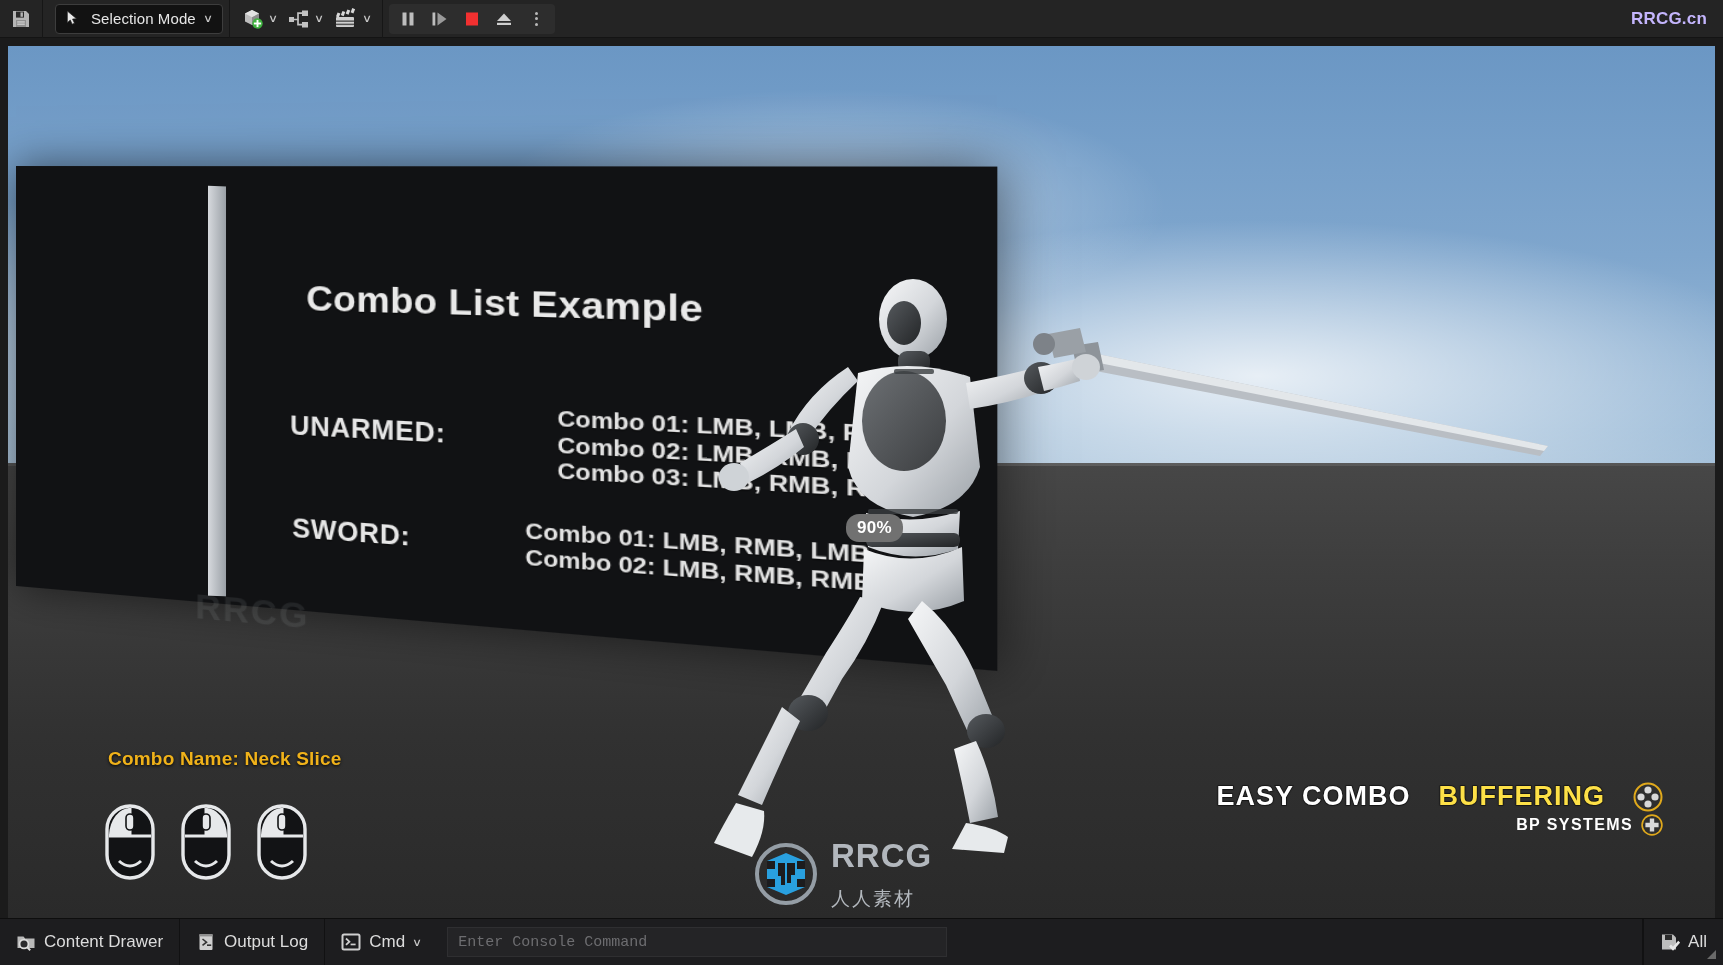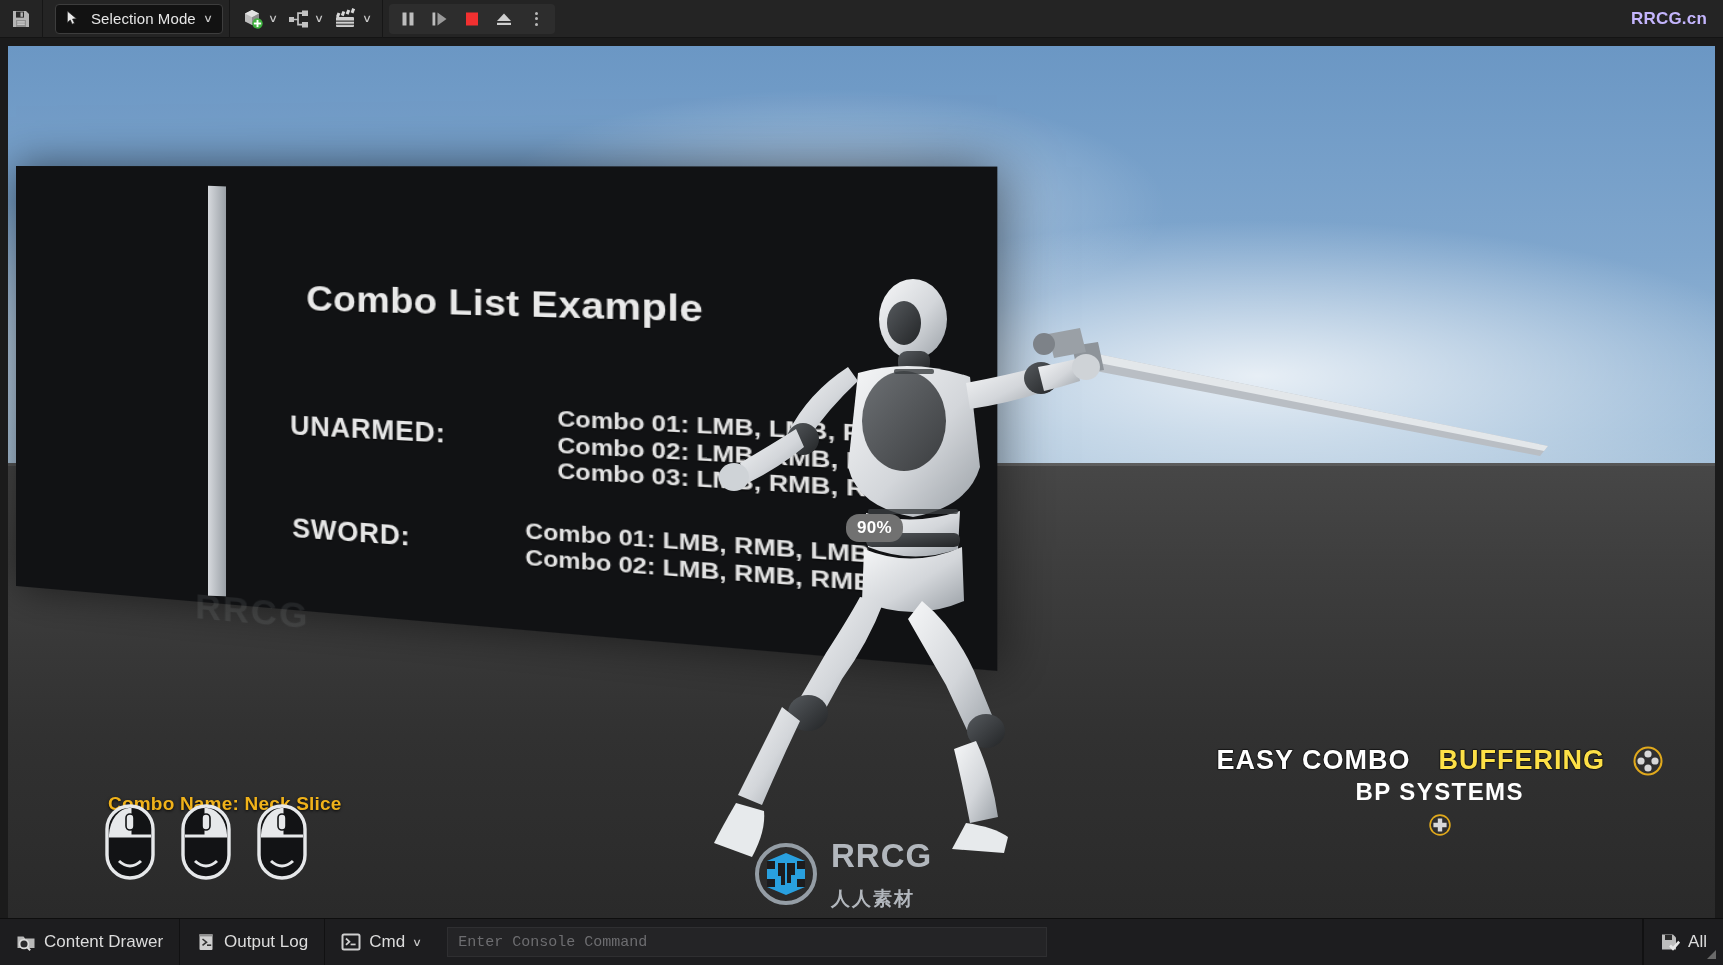--- a/index.html
+++ b/index.html
@@ -122,60 +122,59 @@
     position:absolute; left:838px; top:468px;
     background:#717171; color:#fff; font-size:17px; font-weight:bold;
     padding:4px 11px; border-radius:13px; letter-spacing:.3px;
   }
 
   
   .combo-name {
     position:absolute; left:100px; top:702px;
     color:#f0b21a; font-size:19px; font-weight:bold; letter-spacing:.2px;
     text-shadow:0 1px 3px rgba(0,0,0,.9);
-    margin-top:45px;
   }
   .mouse-row { position:absolute; left:96px; top:757px; display:flex; gap:24px; }
   .mouse { width:52px; height:78px; }
 
   
   .prod-logo { position:absolute; right:52px; bottom:82px; text-align:right; }
   .pl-line1 { font-size:27px; font-weight:bold; letter-spacing:1px; display:flex; align-items:center; gap:10px; white-space:nowrap; }
   .pl-white {
     color:#ffffff; -webkit-text-stroke:1.4px #1a1a1a; paint-order: stroke fill;
     text-shadow: 0 0 2px rgba(0,0,0,.9);
   }
   .pl-gold {
     color:#fde047; -webkit-text-stroke:1.4px #1a1a1a; paint-order: stroke fill;
     text-shadow: 0 0 2px rgba(0,0,0,.9);
   }
-  .pl-line2 { margin-top:2px; font-size:24px; font-weight:bold; letter-spacing:1.4px; color:#fff;
-    display:flex; align-items:center; justify-content:flex-end; gap:8px;flex-direction:column; }
+  .pl-line2 { margin-top:2px; font-size:16px; font-weight:bold; letter-spacing:1.4px; color:#fff;
+    display:flex; align-items:center; justify-content:flex-end; gap:8px; }
   .dpad { width:30px; height:30px; }
   .dpad.small { width:22px; height:22px; }
 
   
   .rrcg-wm { position:absolute; left:745px; bottom:10px; display:flex; align-items:center; gap:12px; opacity:.96; }
   .rrcg-txt { display:flex; flex-direction:column; line-height:1; }
   .rrcg-txt .a { color:#b9bec4; font-size:33px; font-weight:bold; letter-spacing:1px; }
-  .rrcg-txt .b { color:#b9bec4; font-size:19px; font-weight:bold; letter-spacing:2px; margin-top:17px;}
+  .rrcg-txt .b { color:#b9bec4; font-size:19px; font-weight:normal; letter-spacing:2px; margin-top:17px;}
 
   
   .statusbar {
     position:absolute; left:0; bottom:0; width:1723px; height:47px;
     background:#1d1d1f; display:flex; align-items:center;
     border-top:1px solid #0e0e0e;
   }
   .sb-item {
     display:flex; align-items:center; gap:8px; height:30px; padding:0 16px;
     color:#dcdcdc; font-size:17px; cursor:pointer; white-space:nowrap;
   }
   .sb-sep { width:1px; height:47px; background:#111112; }
   .console-input {
-    flex:0 0 auto; width:600px; height:30px; margin:0 10px;
+    flex:0 0 auto; width:500px; height:30px; margin:0 10px;
     background:#242426; border:1px solid #2f2f31; border-radius:0;
     color:#6d6d70; font-family:"Liberation Mono", monospace; font-size:15px;
     padding:0 10px; display:flex; align-items:center; cursor:text;
   }
   .sb-spacer { flex:1 1 auto; height:47px; }
   .resize-grip { position:absolute; right:7px; bottom:6px; width:9px; height:9px; }
   .sb-right { display:flex; align-items:center; }
   svg { display:block; }
 </style>
 </head>

